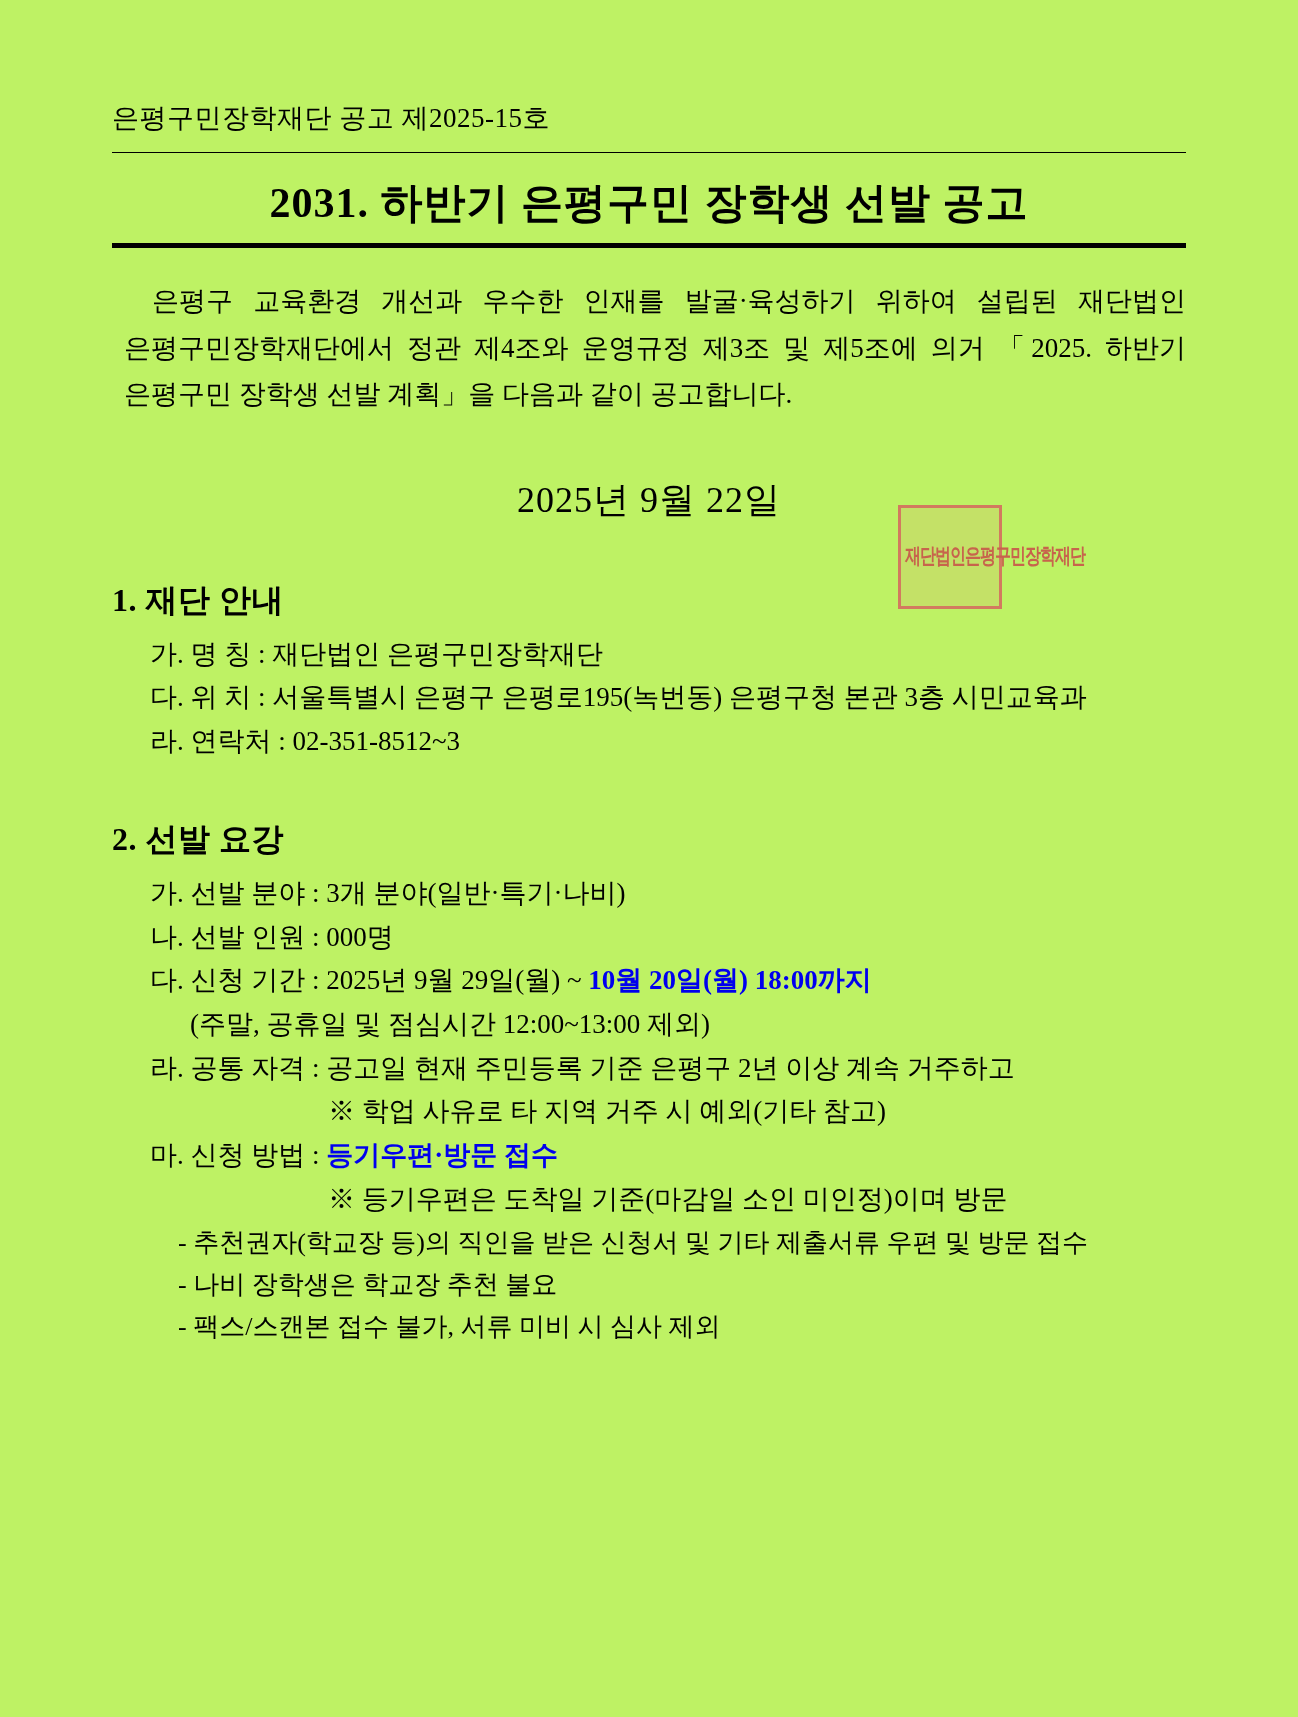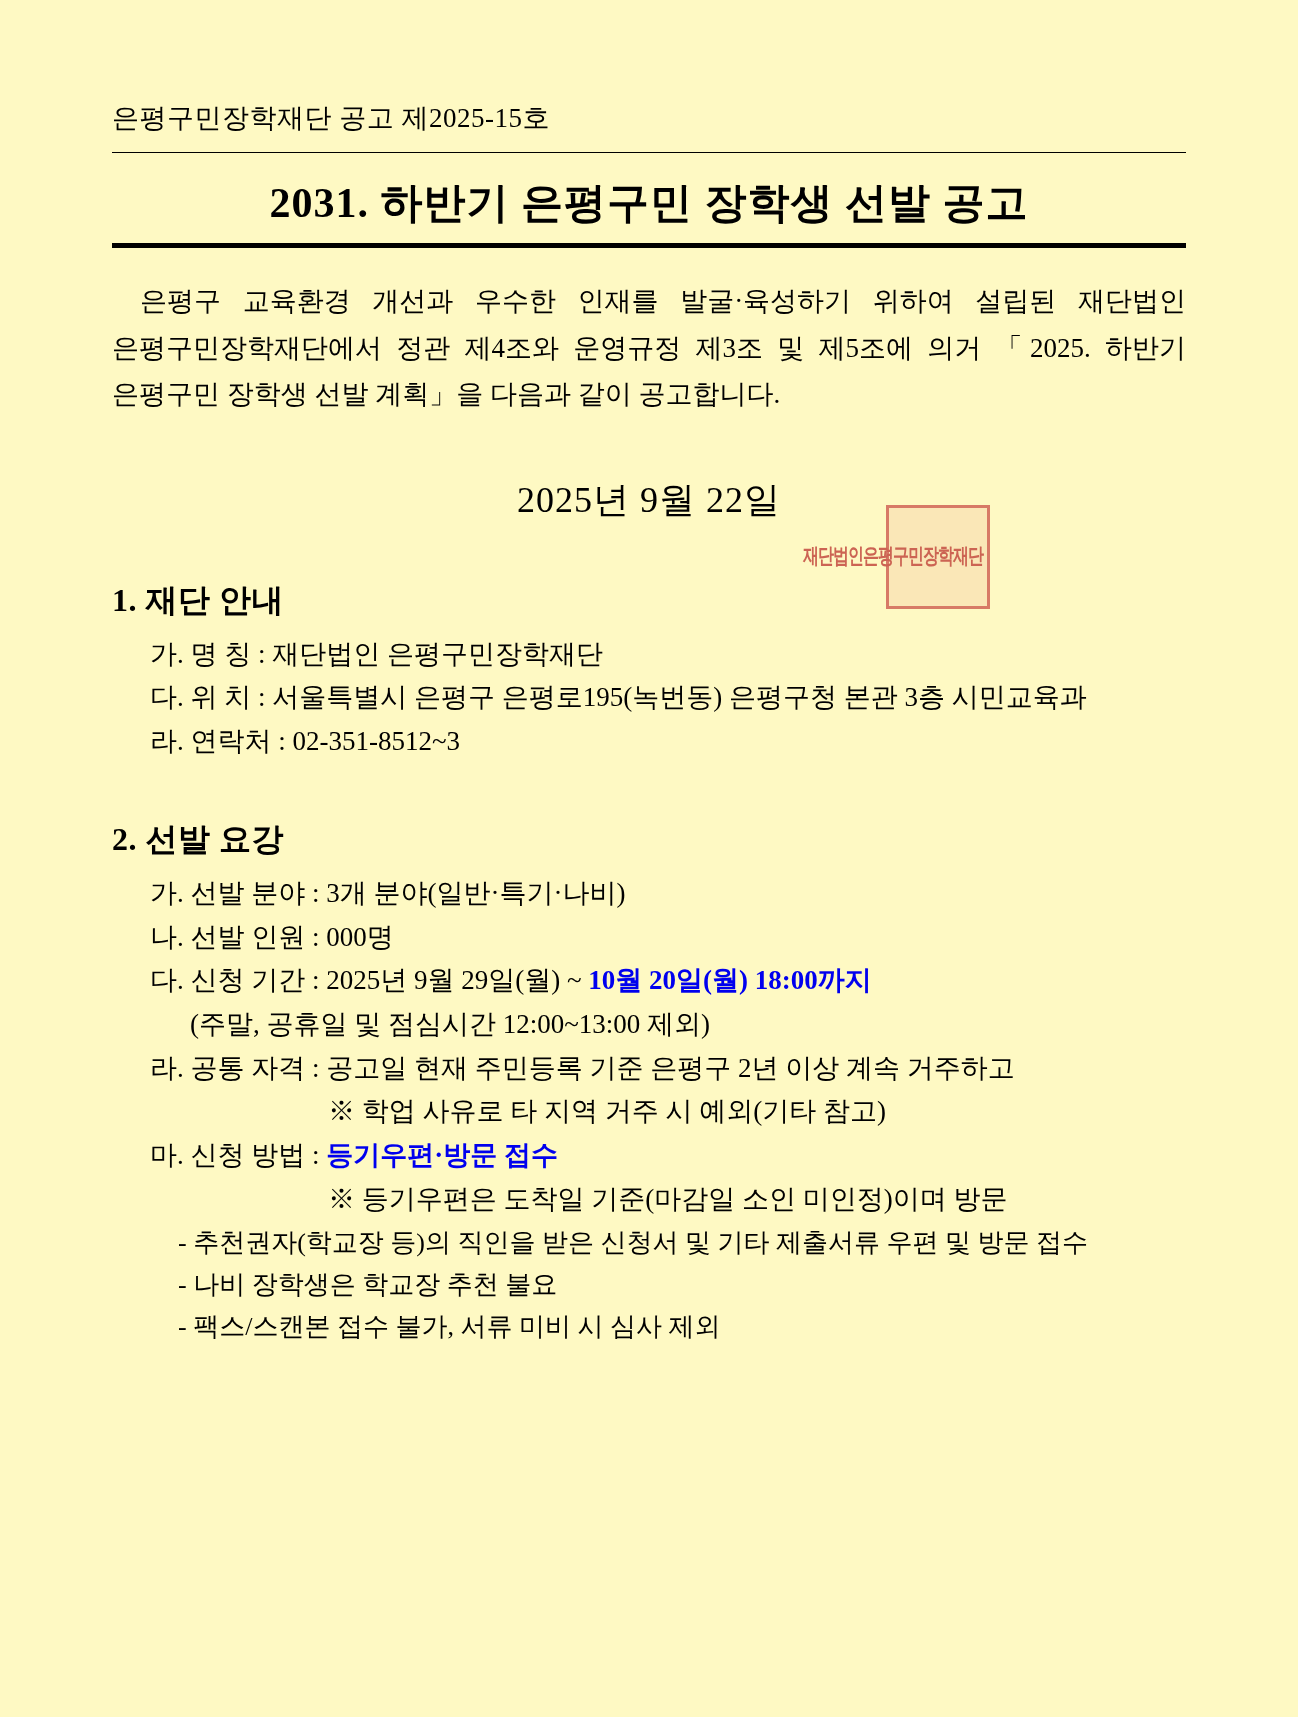--- a/index.html
+++ b/index.html
@@ -9,21 +9,21 @@
   }
   body {
     font-family: "Liberation Serif", "DejaVu Serif", serif;
     color: #000000;
   }
   .page {
     position: relative;
     width: 1298px;
     height: 1717px;
     margin: 0 auto;
-    background: #fef9c3;
+    background: #bef264;
     box-sizing: border-box;
     padding: 100px 112px 0 112px;
   }
 
   .doc-number {
     font-size: 27px;
     letter-spacing: 0.5px;
     line-height: 1.4;
     margin-bottom: 14px;
   }
@@ -47,21 +47,21 @@
     line-height: 1.25;
     margin: 12px 0 6px 0;
   }
 
   .intro {
     font-size: 27px;
     line-height: 1.72;
     text-align: justify;
     text-justify: inter-character;
     word-break: keep-all;
-    margin: 0 0 10px 0;
+    margin: 0 0 10px 12px;
   }
   .intro .indent { display: inline-block; width: 28px; }
 
   .date-line {
     text-align: center;
     font-size: 36px;
     margin-top: 58px;
     letter-spacing: 1px;
   }
   .signature-wrap {
@@ -69,38 +69,37 @@
     text-align: center;
     margin-top: 8px;
   }
   .signature {
     font-size: 36px;
     letter-spacing: 1px;
     display: inline-block;
   }
   .seal {
     position: absolute;
-    right: 196px;
+    right: 184px;
     top: -28px;
     width: 104px;
     height: 104px;
     border: 3px solid #d4705f;
     box-sizing: border-box;
     color: #c8584a;
     font-size: 16px;
     font-weight: bold;
     line-height: 1.05;
     letter-spacing: -1px;
     display: flex;
     align-items: center;
-    justify-content: flex-end;
+    justify-content: flex-start;
     text-align: center;
     background: rgba(226, 139, 124, 0.18);
     opacity: 0.92;
-    padding-left: 28px;
   }
   .seal span {
     display: block;
     transform: scaleY(1.35);
     word-break: keep-all;
     padding: 0 4px;
   }
 
   .section {
     margin-top: 54px;

